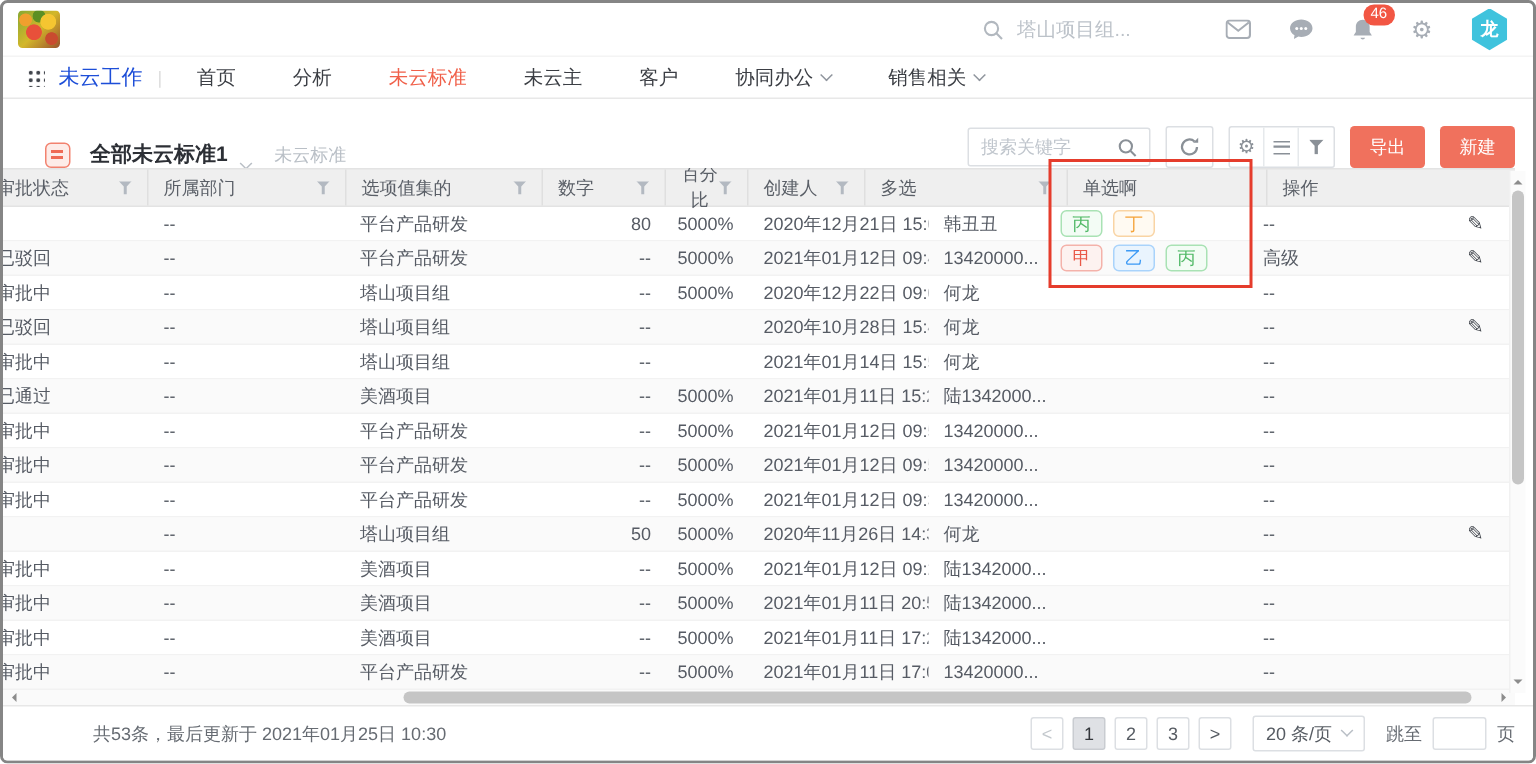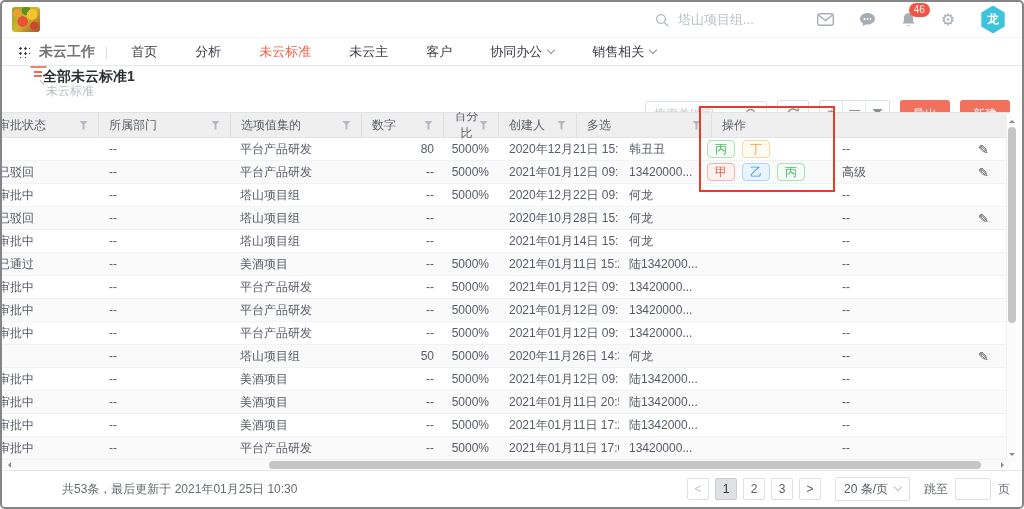--- a/index.html
+++ b/index.html
@@ -19,28 +19,28 @@
   .gsearch { position:absolute; left:653px; top:0; height:100%; display:flex; align-items:center; gap:9px; font-size:13px; color:#bcc2c9; cursor:text; }
   .topicons { position:absolute; right:16px; top:0; height:100%; display:flex; align-items:center; gap:25px; }
   .ticon { position:relative; display:flex; align-items:center; justify-content:center; cursor:pointer; }
   .badge { position:absolute; top:-9px; left:8px; background:#f25643; color:#fff; font-size:10px; border-radius:9px; padding:1px 5px; line-height:12px; }
   .avatar { width:26px; height:28px; background:#3fc3dd; color:#fff; font-size:12px; font-weight:bold; display:flex; align-items:center; justify-content:center; clip-path:polygon(50% 0,95% 25%,95% 75%,50% 100%,5% 75%,5% 25%); cursor:pointer; }
   .gear-glyph { font-size:16px; color:#a7adb5; line-height:1; font-family:"DejaVu Sans",sans-serif; }
 
   
   .navbar { height:28px; display:flex; align-items:center; border-bottom:1px solid #e8e8e8; padding-left:16px; font-size:13px; color:#3b3e44; }
   .grid-icon { width:12px; height:12px; background-image:radial-gradient(circle,#41454c 1.2px,rgba(0,0,0,0) 1.45px); background-size:5px 5px; cursor:pointer; }
-  .app-name { font-weight:bold; font-size:14px; color:#737373; margin:0 10px 0 9px; }
+  .app-name { font-weight:normal; font-size:14px; color:#1d4ed8; margin:0 10px 0 9px; }
   .nav-sep { color:#dcdcdc; margin-right:4px; font-size:12px; }
   .nav-item { padding:0 19px; height:100%; display:flex; align-items:center; gap:6px; cursor:pointer; }
   .nav-item.active { color:#f0604a; }
   .chev { width:6px; height:6px; border-right:1.4px solid #8f959d; border-bottom:1.4px solid #8f959d; transform:rotate(45deg); display:inline-block; margin-top:-4px; }
 
   
-  .toolbar { height:46px; display:flex; align-items:flex-start; padding:0 12px 0 28px;flex-direction:column; }
+  .toolbar { height:46px; display:flex; align-items:flex-end; padding:0 12px 0 28px; }
   .view-icon { width:17px; height:17px; border:1.5px solid #f2826f; border-radius:4px; background:#fdece8; position:relative; }
   .view-icon:before { content:""; position:absolute; left:3px; top:4px; width:8px; height:1.6px; background:#ef6b55; box-shadow:0 4px 0 #ef6b55; }
   .view-title { font-weight:bold; font-size:14px; color:#2c2f35; margin-left:13px; cursor:pointer; }
   .view-chev { margin-left:9px; border-color:#b9bfc6; cursor:pointer; }
   .view-subtitle { color:#b9bfc6; font-size:12px; margin-left:16px; }
   .toolbar-right { margin-left:auto; display:flex; align-items:center; gap:10px; }
   .tb-search { width:122px; height:26px; border:1px solid #dcdfe3; border-radius:2px; display:flex; align-items:center; justify-content:space-between; padding:0 8px; font-size:12px; color:#c0c6cd; cursor:text; background:#fff; }
   .icon-btn { width:32px; height:28px; border:1px solid #dcdfe3; border-radius:2px; background:#fff; display:flex; align-items:center; justify-content:center; cursor:pointer; }
   .btn-group { display:flex; border:1px solid #dcdfe3; border-radius:2px; height:28px; background:#fff; }
   .seg { width:23px; display:flex; align-items:center; justify-content:center; border-right:1px solid #e6e9ec; cursor:pointer; }
@@ -203,20 +203,23 @@
             <span class="funnel"></span>
           </div>
           <div class="th" style="width: 78px;">
             <span>创建人</span>
             <span class="funnel"></span>
           </div>
           <div class="th" style="width: 135px;">
             <span>多选</span>
             <span class="funnel"></span>
           </div>
+          <div class="th" style="width: 133px;">
+            <span>单选啊</span>
+          </div>
           <div class="th" style="width: 45px;">
             <span>操作</span>
           </div>
         </div>
       <div>
           <div class="tr">
             <div class="td" style="width: 111px;">-</div>
             <div class="td" style="width: 131px;">--</div>
             <div class="td" style="width: 132px;">平台产品研发</div>
             <div class="td right" style="width: 82px;">80</div>

